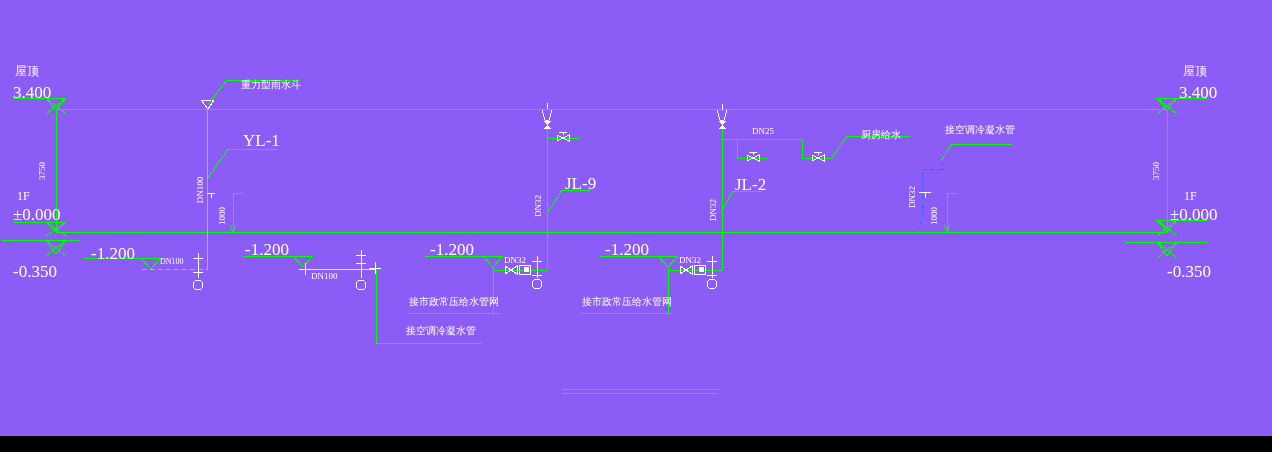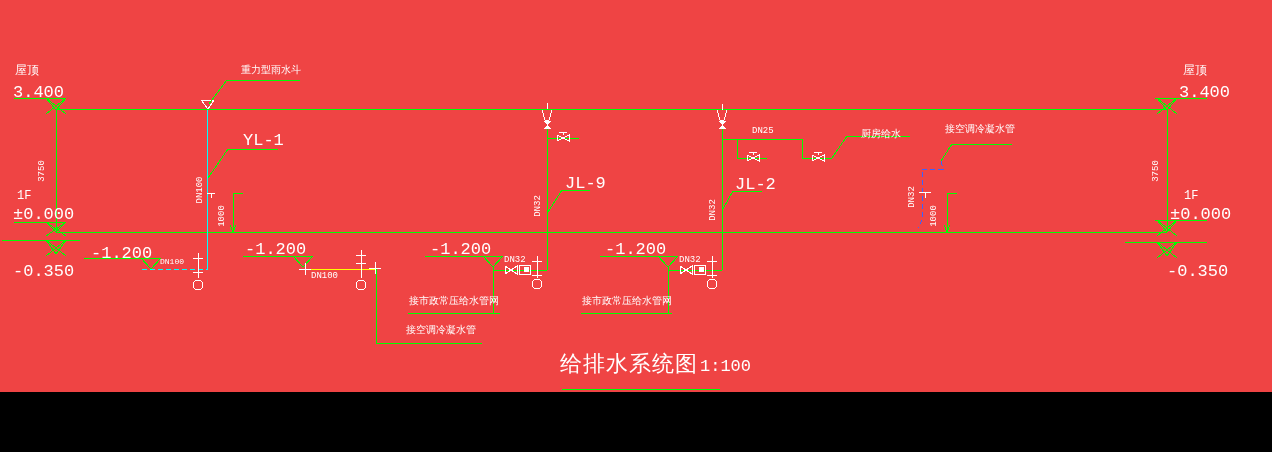--- a/index.html
+++ b/index.html
@@ -1,17 +1,17 @@
 <!DOCTYPE html>
 <html><head>
 <meta charset="utf-8">
 <style>
   html,body{margin:0;padding:0;background:#000;}
-  .canvas{position:relative;width:1272px;height:392px;background:#ef4444;overflow:hidden;
-          font-family:Liberation Mono, monospace;}
+  .canvas{position:relative;width:1272px;height:436px;background:#8b5cf6;overflow:hidden;
+          font-family:Liberation Serif, serif;}
   svg{position:absolute;left:0;top:0;shape-rendering:crispEdges;}
   .g{stroke:#00ff00;fill:none;stroke-width:1;}
   .c{stroke:#00ffff;fill:none;stroke-width:1;}
   .y{stroke:#ffff00;fill:none;stroke-width:1;}
   .b{stroke:#3b62ff;fill:none;stroke-width:1;}
   .w{stroke:#ffffff;fill:none;stroke-width:1;}
   .wf{fill:#ffffff;stroke:none;}
   .lbl{position:absolute;color:#fff;white-space:nowrap;line-height:1;font-size:17px;}
   .s8{font-size:8px;}
   .s9{font-size:9px;}
@@ -204,21 +204,21 @@
 <div class="lbl" style="left:13px;top:206px">±0.000</div>
 <div class="lbl" style="left:13px;top:263px">-0.350</div>
 
 <div class="lbl s12" style="left:1183px;top:65px">屋顶</div>
 <div class="lbl" style="left:1179px;top:84px">3.400</div>
 <div class="lbl s9 v" style="left:1156px;top:171px">3750</div>
 <div class="lbl s12" style="left:1184px;top:190px">1F</div>
 <div class="lbl" style="left:1170px;top:206px">±0.000</div>
 <div class="lbl" style="left:1167px;top:263px">-0.350</div>
 
-<div class="lbl s10" style="left:241px;top:66px">重力型雨水斗</div>
+<div class="lbl s10" style="left:241px;top:80px">重力型雨水斗</div>
 <div class="lbl" style="left:243px;top:132px">YL-1</div>
 <div class="lbl s9 v" style="left:200px;top:190px">DN100</div>
 <div class="lbl s9 v" style="left:222px;top:216px">1000</div>
 <div class="lbl s8" style="left:160px;top:258px">DN100</div>
 <div class="lbl" style="left:91px;top:245px">-1.200</div>
 
 <div class="lbl" style="left:245px;top:241px">-1.200</div>
 <div class="lbl s9" style="left:311px;top:272px">DN100</div>
 <div class="lbl s10" style="left:406px;top:326px">接空调冷凝水管</div>
 
@@ -234,18 +234,14 @@
 <div class="lbl s9 v" style="left:713px;top:210px">DN32</div>
 <div class="lbl s10" style="left:582px;top:297px">接市政常压给水管网</div>
 
 <div class="lbl s9" style="left:752px;top:127px">DN25</div>
 <div class="lbl s10" style="left:861px;top:130px">厨房给水</div>
 
 <div class="lbl s10" style="left:945px;top:125px">接空调冷凝水管</div>
 <div class="lbl s9 v" style="left:912px;top:197px">DN32</div>
 <div class="lbl s9 v" style="left:934px;top:216px">1000</div>
 
-<div class="title">
-  <span class="t1">给排水系统图</span>
-  <span class="t2">1:100</span>
+
 </div>
 
-</div>
-
 </body></html>

